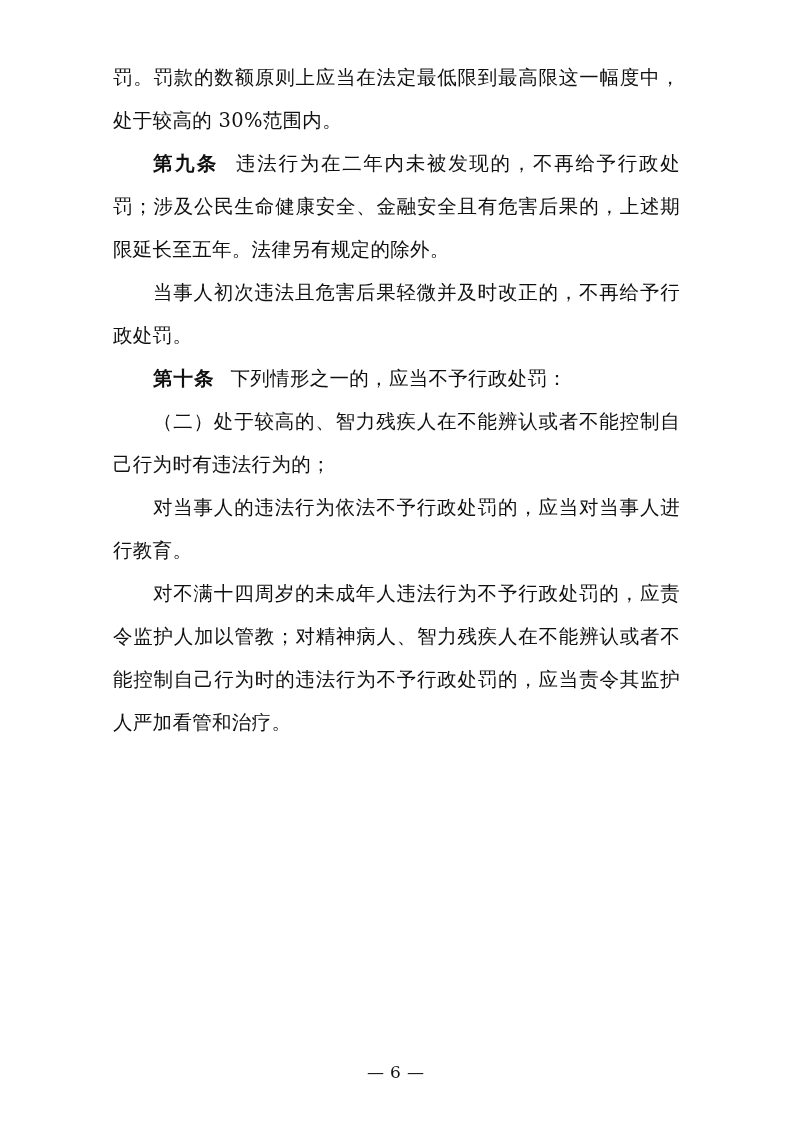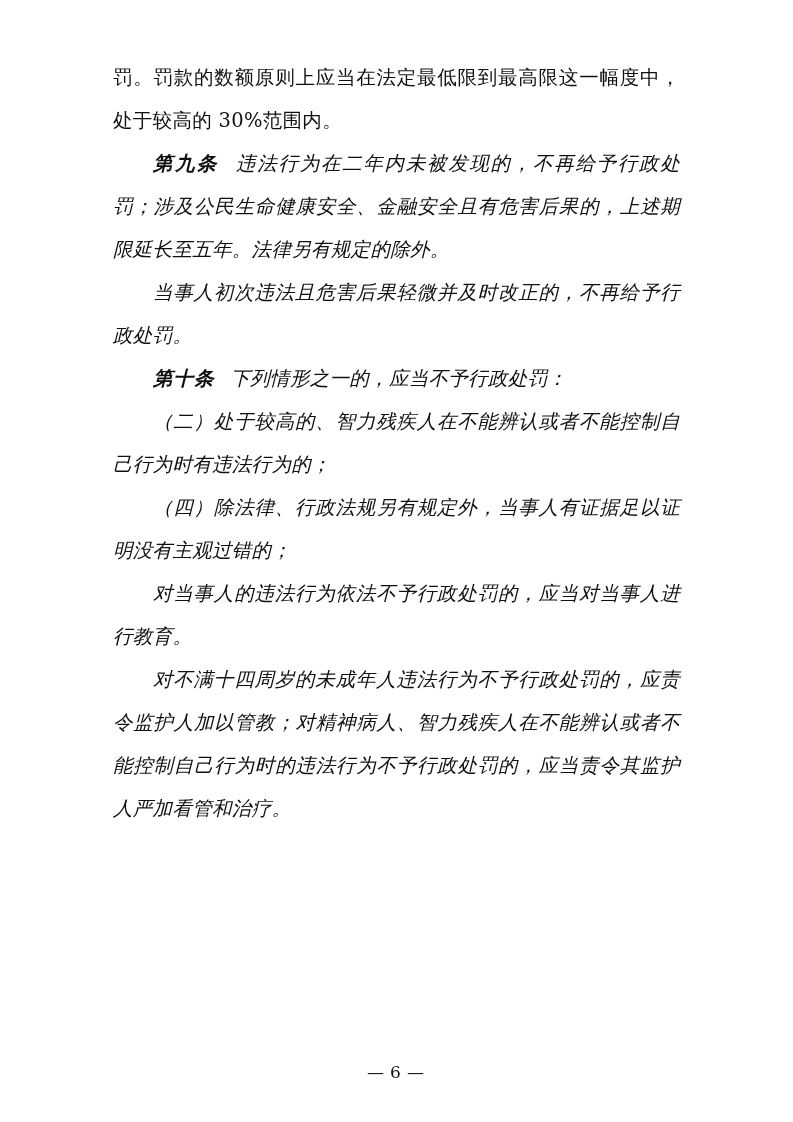--- a/index.html
+++ b/index.html
@@ -31,21 +31,20 @@
     text-align: justify;
     text-justify: inter-ideograph;
     letter-spacing: 0.3px;
   }
   p {
     margin: 0;
     padding: 0;
   }
   .indent2 {
     text-indent: 40px;
-    font-style: italic;
   }
   .heading-label {
     font-weight: bold;
     letter-spacing: 1px;
   }
   .nowrap-gap {
     display: inline-block;
     width: 16px;
   }
   .footer {
@@ -79,21 +78,20 @@
     <p class="indent2">当事人初次违法且危害后果轻微并及时改正的，不再给予行政处罚。</p>
 
     <p class="indent2">
       <span class="heading-label">第十条</span><span class="nowrap-gap"></span><span>下列情形之一的，应当不予行政处罚：</span>
     </p>
 
 
     <p class="indent2">（二）处于较高的、智力残疾人在不能辨认或者不能控制自己行为时有违法行为的；</p>
 
 
-    <p class="indent2">（四）除法律、行政法规另有规定外，当事人有证据足以证明没有主观过错的；</p>
 
 
     <p class="indent2">对当事人的违法行为依法不予行政处罚的，应当对当事人进行教育。</p>
 
     <p class="indent2">对不满十四周岁的未成年人违法行为不予行政处罚的，应责令监护人加以管教；对精神病人、智力残疾人在不能辨认或者不能控制自己行为时的违法行为不予行政处罚的，应当责令其监护人严加看管和治疗。</p>
 
   </div>
 
   <div class="footer">
     <span>—</span><span class="pagenum">6</span><span>—</span>

